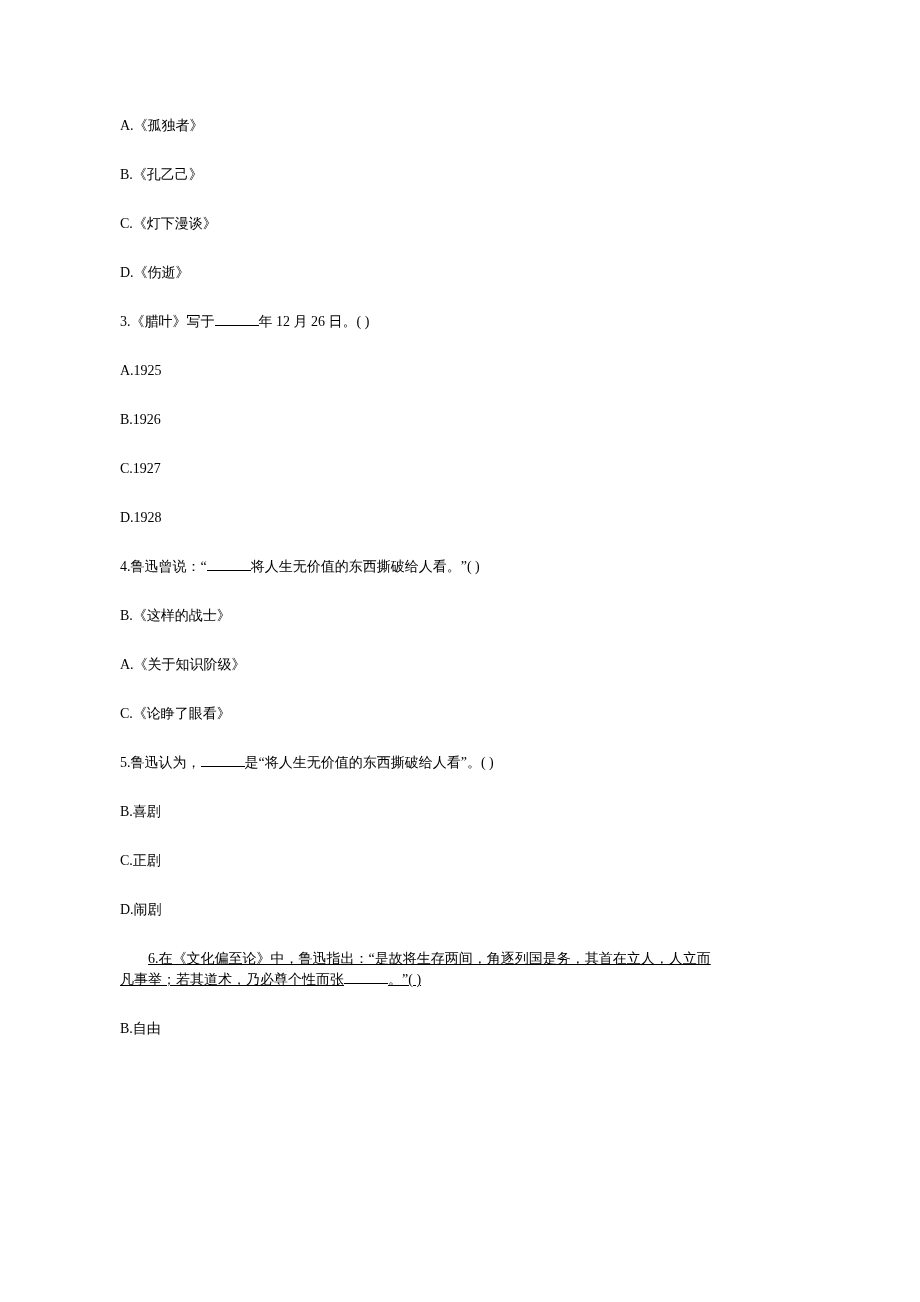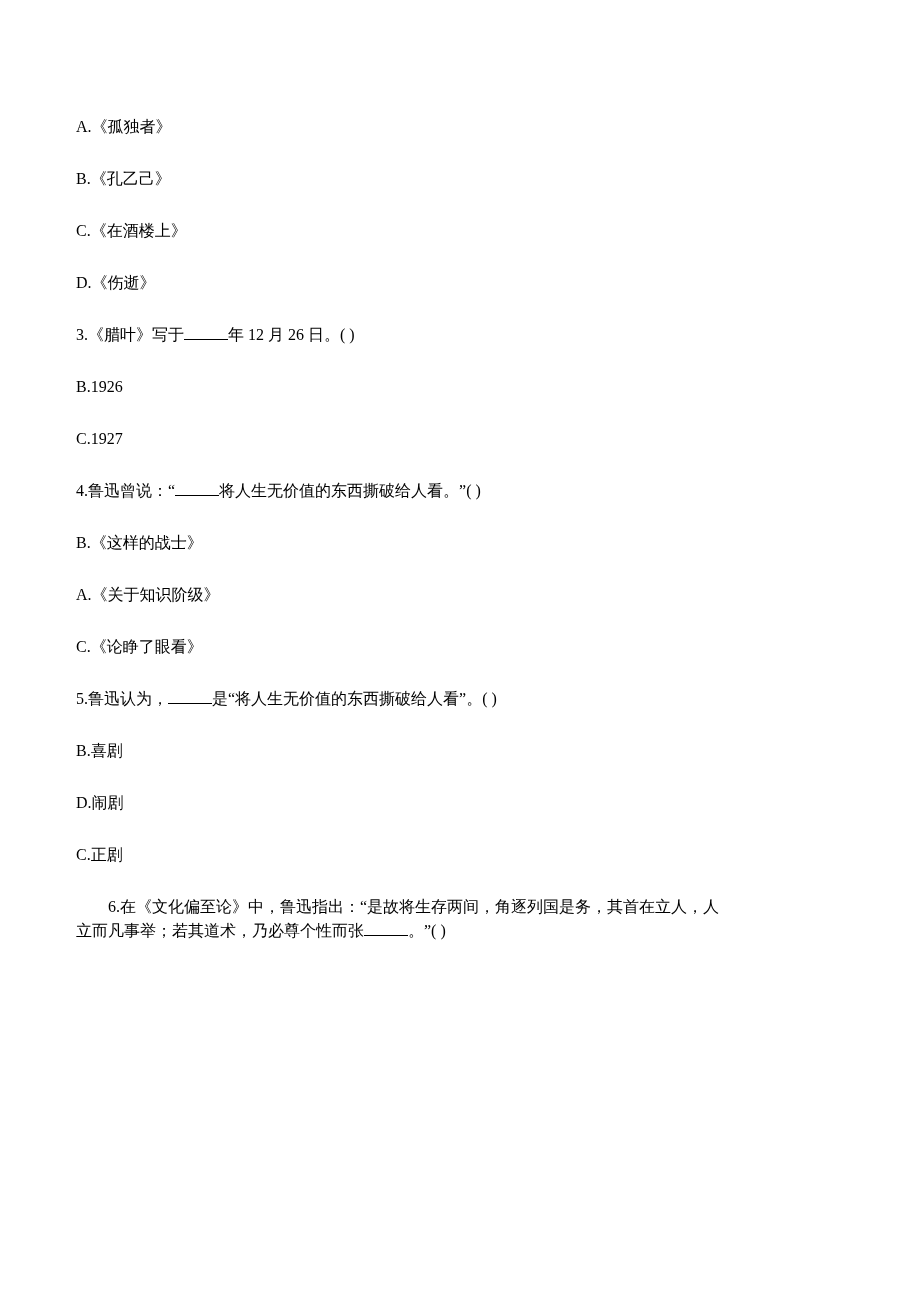--- a/index.html
+++ b/index.html
@@ -6,69 +6,73 @@
     margin: 0;
     padding: 0;
     background: #ffffff;
     font-family: "SimSun", "宋体", serif;
     color: #000000;
   }
   .page {
     width: 832px;
     min-height: 1302px;
     box-sizing: border-box;
-    padding: 115px 110px 80px 76px;
-    font-size: 16px;
+    padding: 115px 110px 80px 120px;
+    font-size: 14px;
     line-height: 1.5;
   }
   .line {
     margin: 0 0 28px 0;
   }
   .question {
     text-indent: 2em;
     margin: 12px 0 28px 0;
+    text-decoration: underline;
   }
   .option {
     margin: 0 0 28px 0;
   }
   .blank {
     display: inline-block;
     border-bottom: 1px solid #000;
     width: 44px;
     vertical-align: baseline;
     height: 0.9em;
   }
 </style>
 </head>
 <body>
 
 <div class="page">
 
   <p class="option">A.《孤独者》</p>
   <p class="option">B.《孔乙己》</p>
-  <p class="option">C.《在酒楼上》</p>
+  <p class="option">C.《灯下漫谈》</p>
   <p class="option">D.《伤逝》</p>
 
   <p class="line">
     <span>3.《腊叶》写于</span><span class="blank"></span><span>年 12 月 26 日。( )</span>
   </p>
+  <p class="option">A.1925</p>
   <p class="option">B.1926</p>
   <p class="option">C.1927</p>
+  <p class="option">D.1928</p>
 
   <p class="line">
     <span>4.鲁迅曾说：“</span><span class="blank"></span><span>将人生无价值的东西撕破给人看。”( )</span>
   </p>
   <p class="option">B.《这样的战士》</p>
   <p class="option">A.《关于知识阶级》</p>
   <p class="option">C.《论睁了眼看》</p>
 
   <p class="line">
     <span>5.鲁迅认为，</span><span class="blank"></span><span>是“将人生无价值的东西撕破给人看”。( )</span>
   </p>
   <p class="option">B.喜剧</p>
+  <p class="option">C.正剧</p>
   <p class="option">D.闹剧</p>
-  <p class="option">C.正剧</p>
 
   <p class="question">
     <span>6.在《文化偏至论》中，鲁迅指出：“是故将生存两间，角逐列国是务，其首在立人，人立而凡事举；若其道术，乃必尊个性而张</span><span class="blank"></span><span>。”( )</span>
   </p>
+  <p class="option">B.自由</p>
 
 </div>
 
 </body></html>

